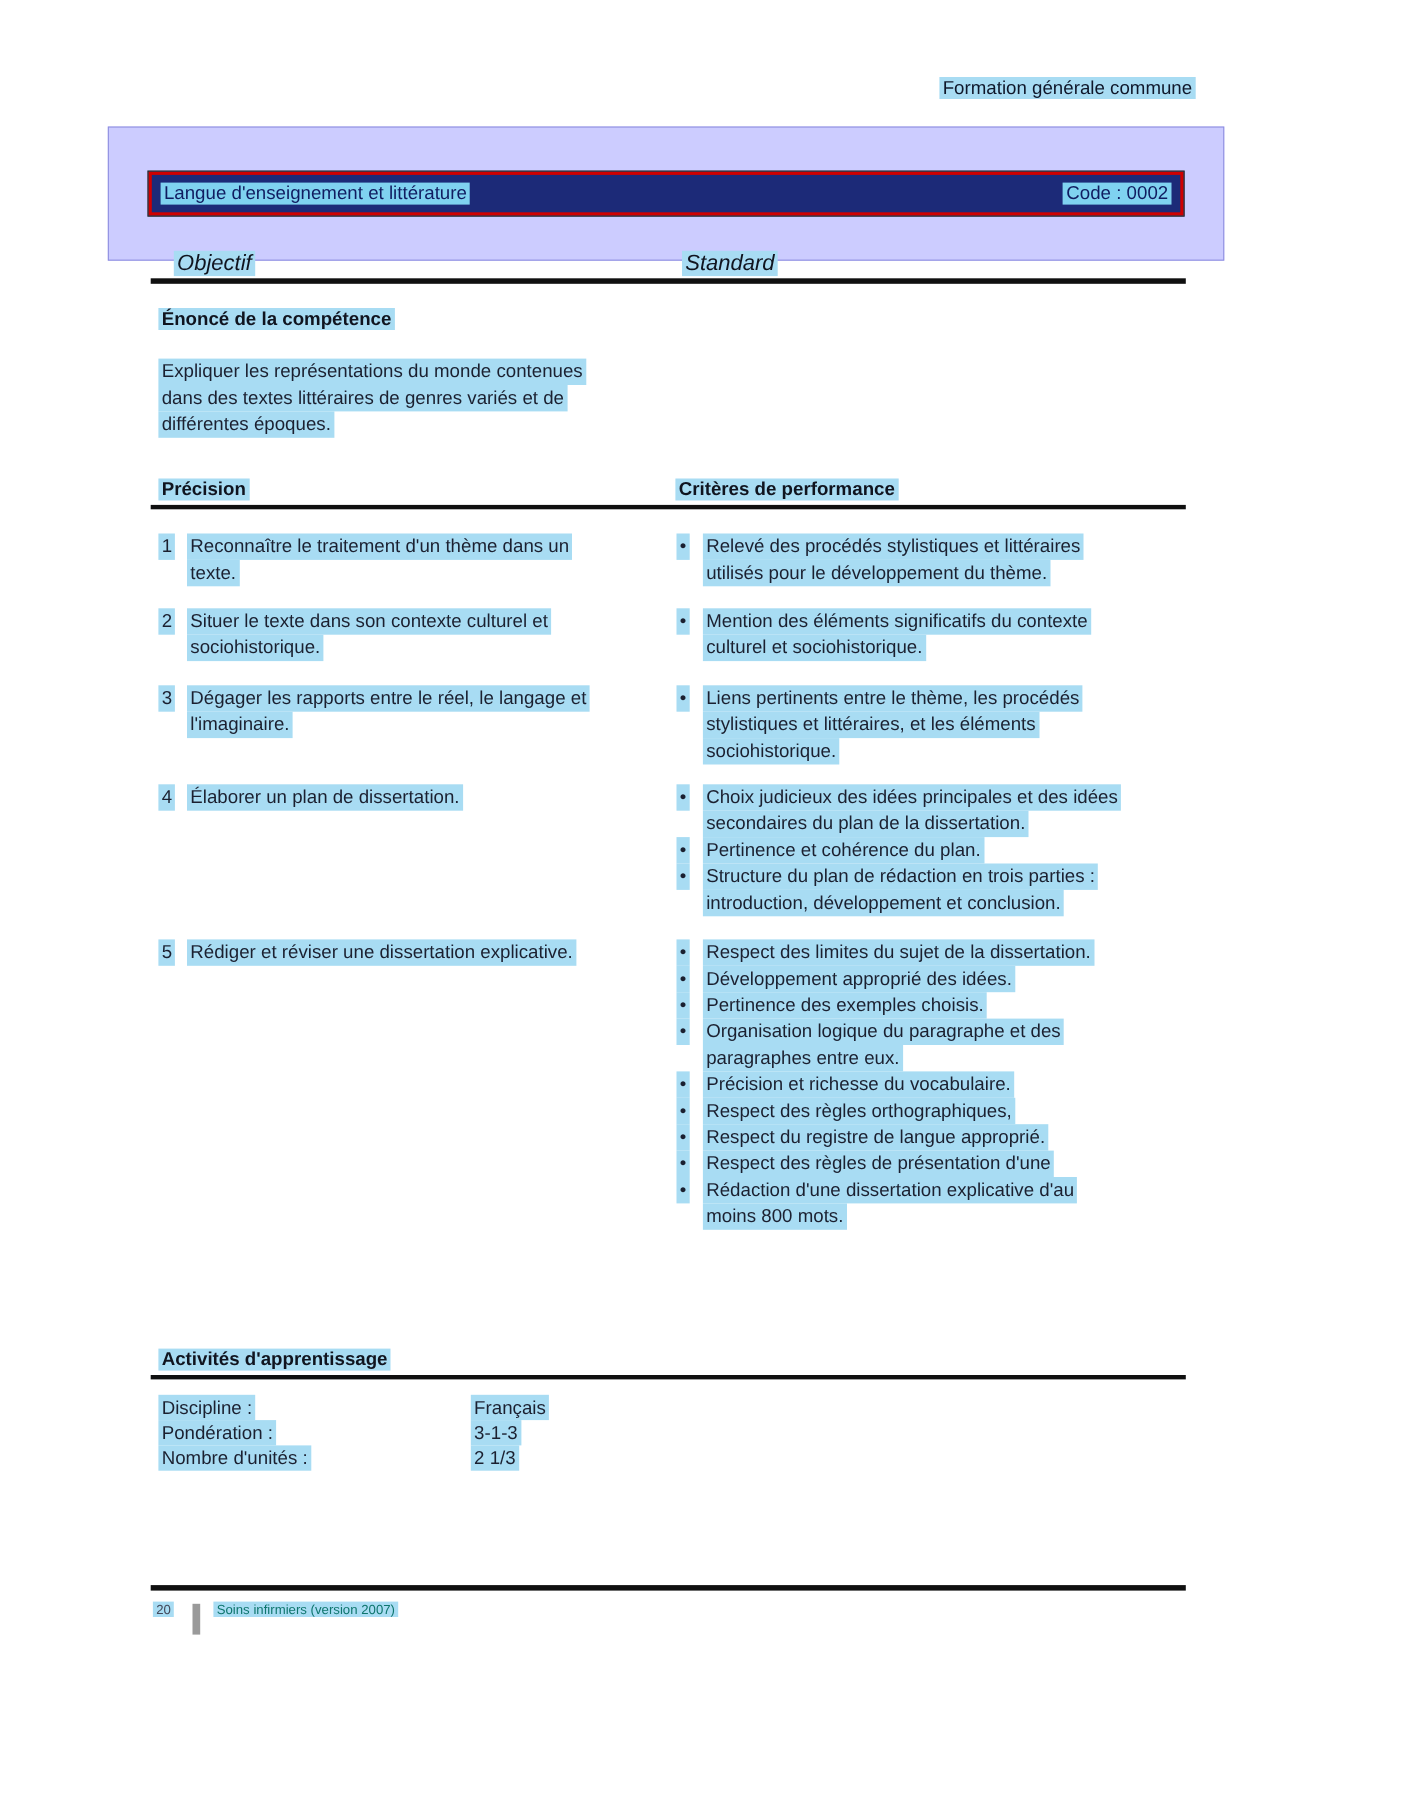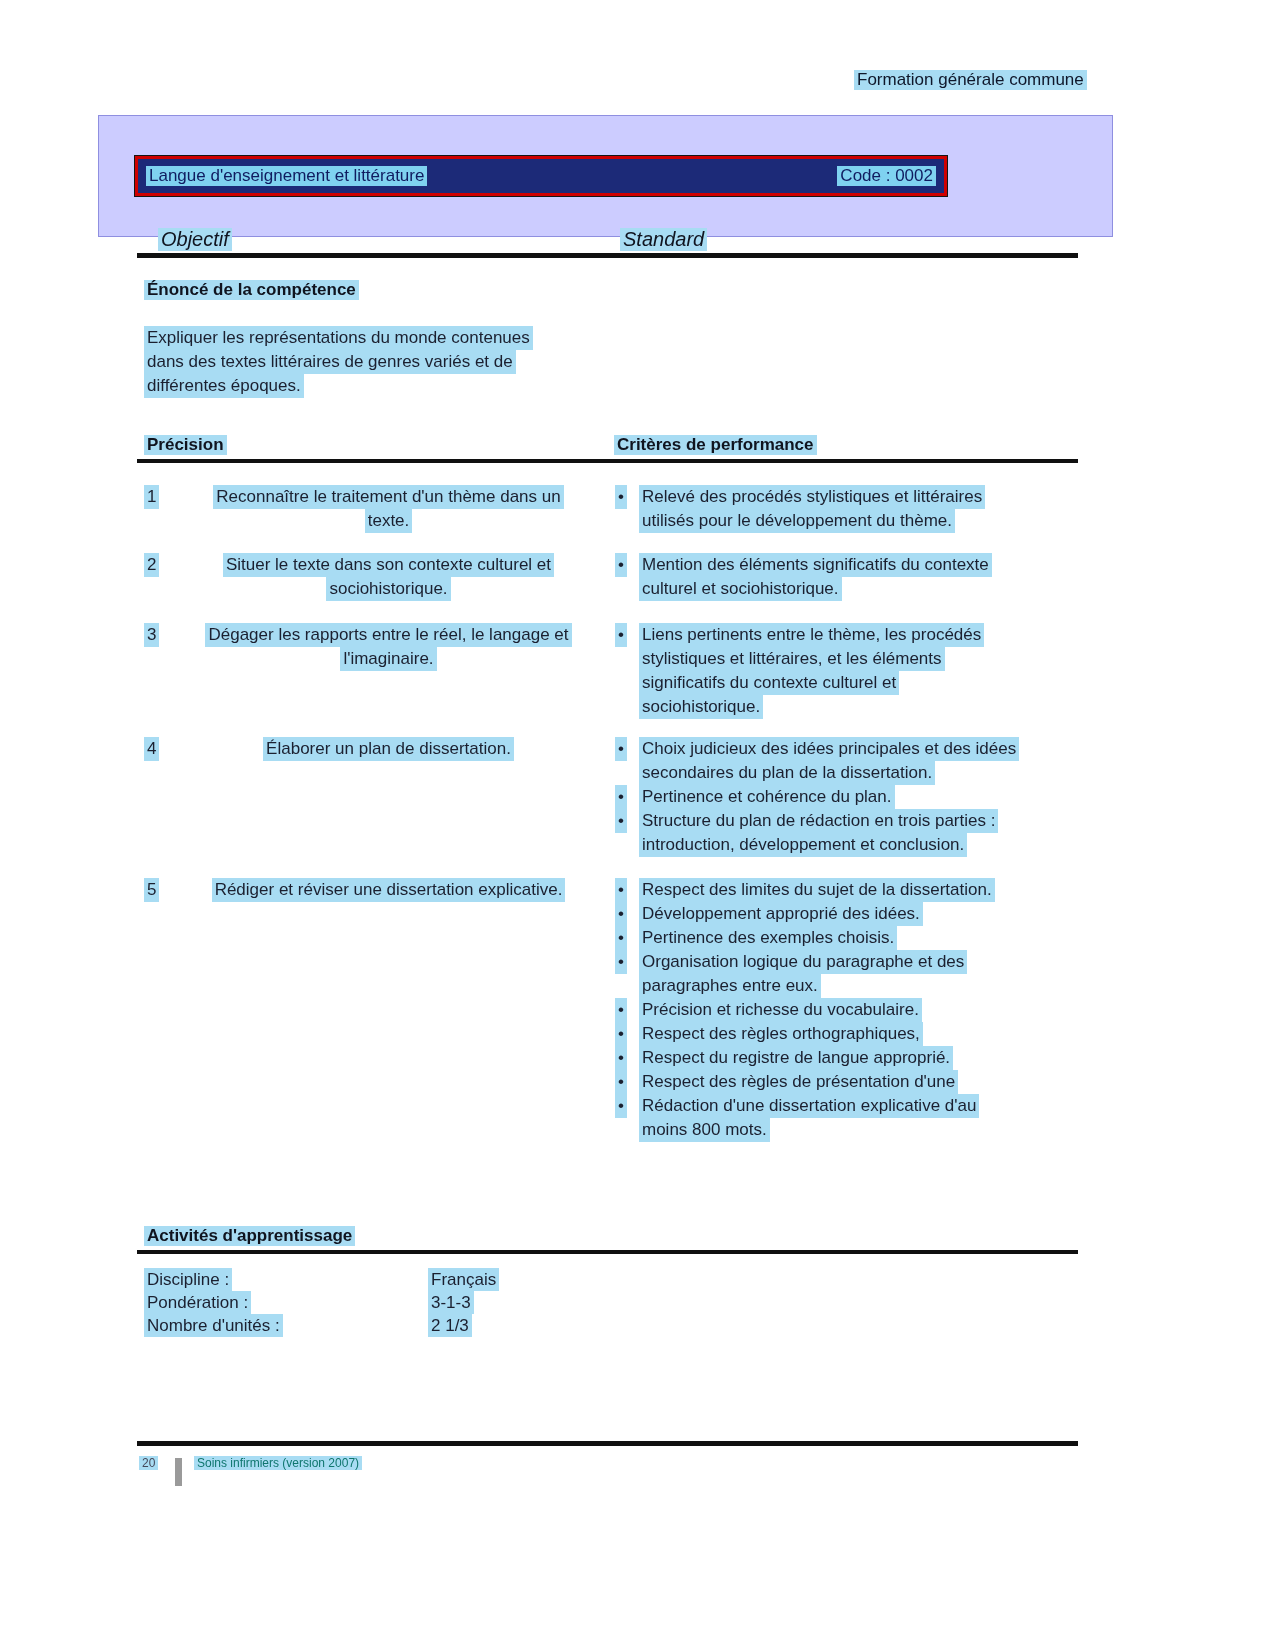--- a/index.html
+++ b/index.html
@@ -24,21 +24,21 @@
   
   .title-box {
     position:absolute; left:98px; top:115px;
     width:1015px; height:122px;
     background:#ccccff;
     border:1px solid #8f8fe0;
     box-sizing:border-box;
   }
   .code-bar {
     position:absolute; left:36px; top:40px;
-    width:812px; height:40px;
+    width:941px; height:40px;
     box-sizing:border-box;
     background:#1c2a78;
     border:3px solid #cf0000;
     outline:1px solid #151515;
     display:flex; align-items:center; justify-content:space-between;
     padding:0 8px;
     gap:36px;
   }
   .bar-text { font-size:17px; color:#101c60; }
   .bar-text .hl { background:#7fd2f0; }
@@ -59,21 +59,21 @@
   .competence-text { position:absolute; left:144px; top:326px; font-size:17px; }
 
   .tbl-head-left  { position:absolute; left:144px; top:435px; }
   .tbl-head-right { position:absolute; left:614px; top:435px; }
 
   
   .tbl { position:absolute; left:137px; top:480px; width:941px; font-size:17px; }
   .trow { display:flex; }
   .tleft { width:470px; display:flex; box-sizing:border-box; padding-left:7px; }
   .num { width:26px; flex:none; }
-  .itemlines { flex:1;text-align:center; }
+  .itemlines { flex:1; }
   .tright { flex:1; margin-left:8px; }
   .crit { display:flex; }
   .bulletcol { width:24px; flex:none; }
   .clines { flex:1; }
 
   
   .activites-head { position:absolute; left:144px; top:1226px; }
   .info-table { position:absolute; left:144px; top:1268px; font-size:17px; }
   .info-row { display:flex; line-height:23px; height:23px; }
   .info-label { width:284px; flex:none; }
@@ -162,21 +162,20 @@
           <div class="line"><span class="hl">Dégager les rapports entre le réel, le langage et</span></div>
           <div class="line"><span class="hl">l'imaginaire.</span></div>
         </div>
       </div>
       <div class="tright">
         <div class="crit">
           <div class="bulletcol line"><span class="hl">•</span></div>
           <div class="clines">
             <div class="line"><span class="hl">Liens pertinents entre le thème, les procédés</span></div>
             <div class="line"><span class="hl">stylistiques et littéraires, et les éléments</span></div>
-            <div class="line"><span class="hl">significatifs du contexte culturel et</span></div>
             <div class="line"><span class="hl">sociohistorique.</span></div>
           </div>
         </div>
       </div>
     </div>
 
     <div class="trow" style="margin-top:18px;">
       <div class="tleft">
         <div class="num line"><span class="hl">4</span></div>
         <div class="itemlines">

